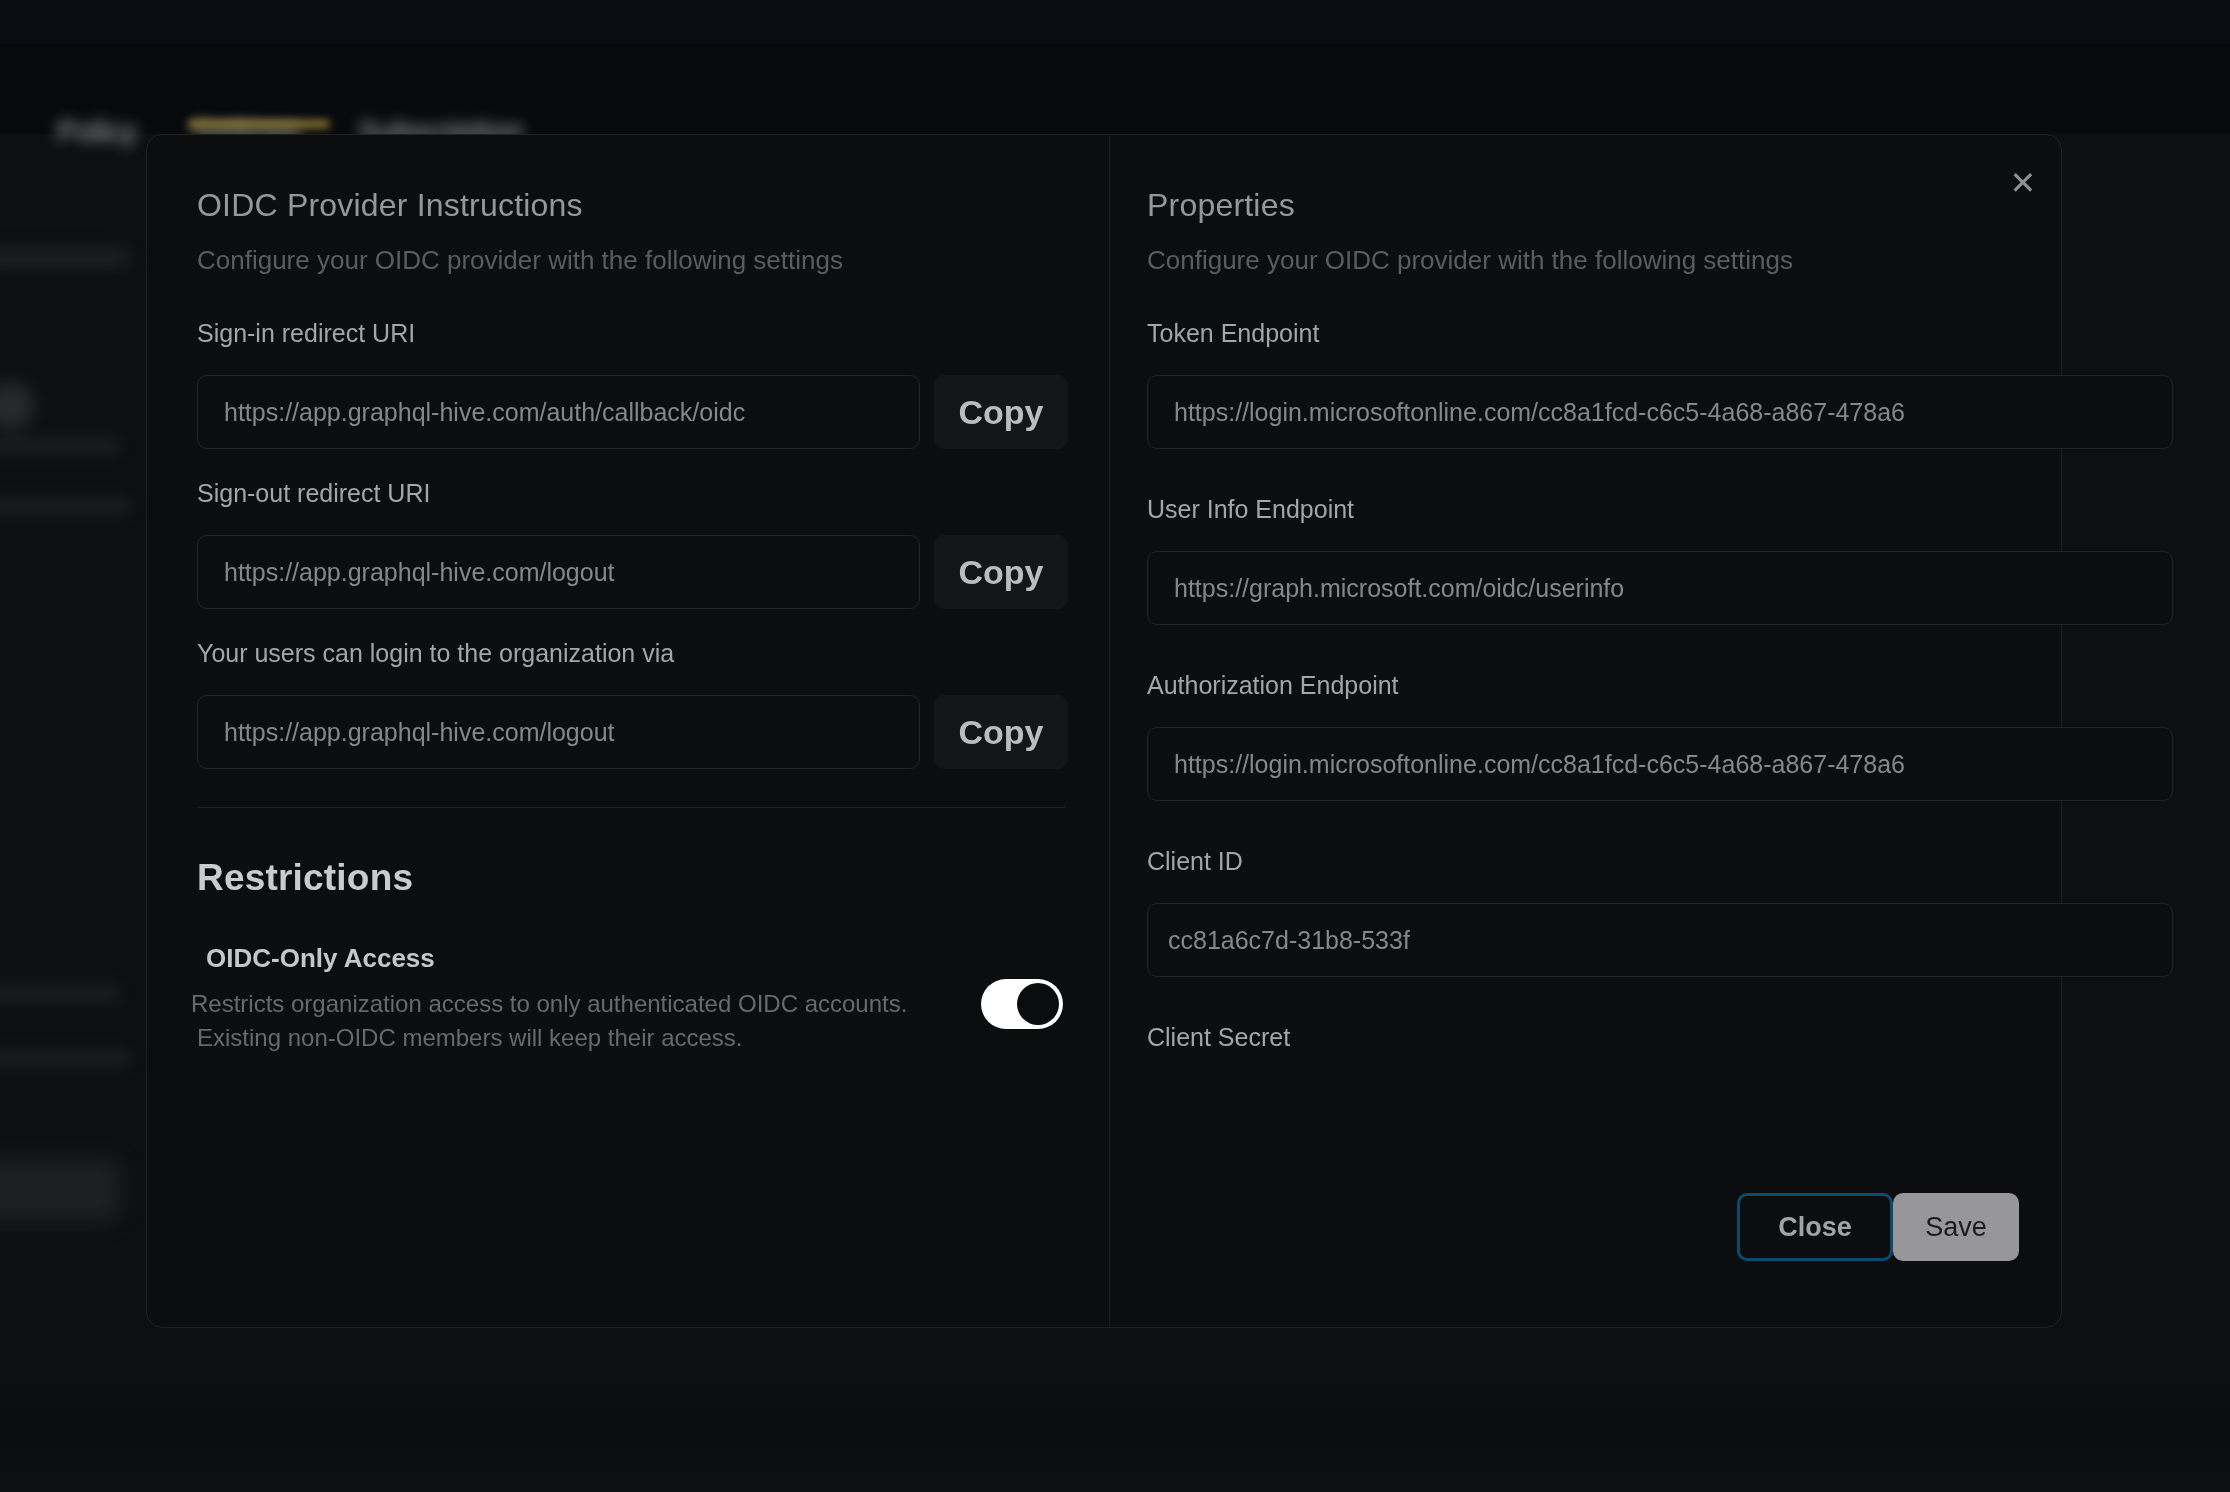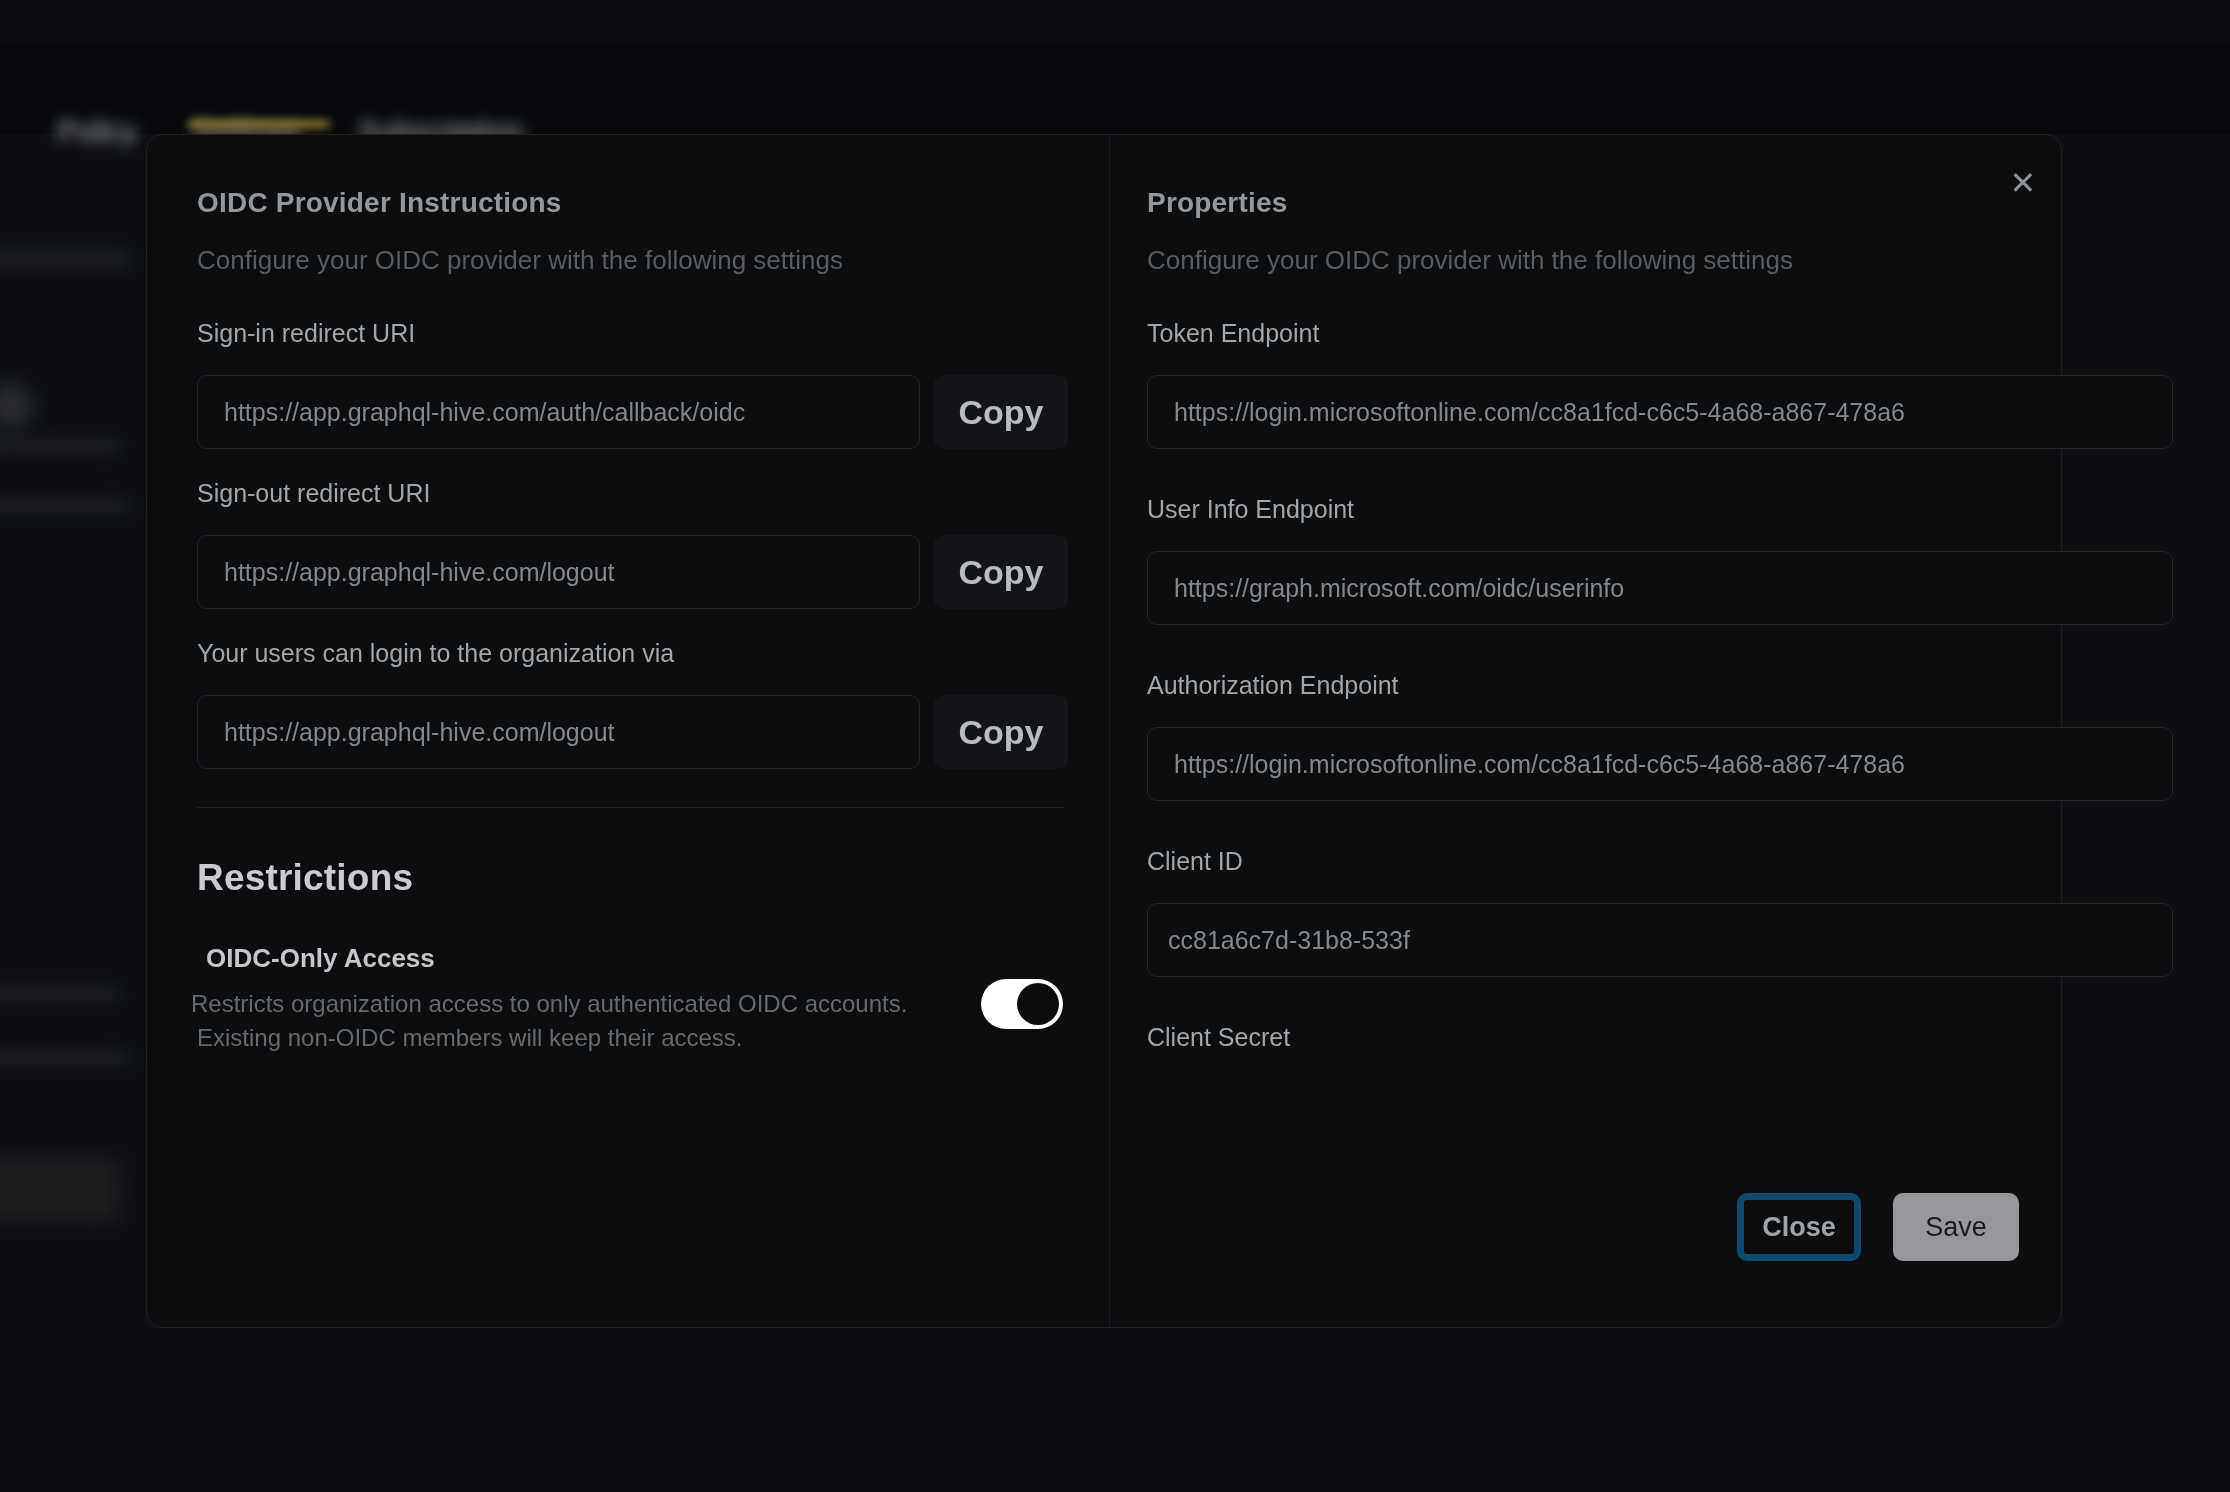--- a/index.html
+++ b/index.html
@@ -18,21 +18,21 @@
                    background:#8f7b33; filter:blur(4px); }
   .bg-frag { position:absolute; background:#292b2f; border-radius:6px; filter:blur(8px); opacity:.55; }
   .bg-blob { position:absolute; background:#3a3c40; border-radius:50%; filter:blur(9px); opacity:.6; }
   .bg-btn  { position:absolute; background:#232324; border-radius:10px; filter:blur(10px); opacity:.8; }
 
   
   #modal { position:absolute; left:146px; top:134px; width:1916px; height:1194px;
            background:#0c0d0f; border:1px solid #1f2124; border-radius:16px; }
   #col-divider { position:absolute; left:962px; top:0; width:1px; height:1192px; background:#1b1d20; }
 
-  .sec-title { font-size:28px; font-weight:700; color:#94979c; letter-spacing:.2px; }
+  .sec-title { font-size:32px; font-weight:400; color:#94979c; letter-spacing:.2px; }
   .sec-sub   { font-size:26px; color:#595c61; }
   .fld-label { font-size:25px; color:#a2a5aa; font-weight:400; }
 
   .fld-input { position:absolute; height:74px; background:#0c0d0f; border:1px solid #232528;
                border-radius:10px; color:#84878c; font-size:25px; padding:0 26px;
                font-family:"Liberation Sans", sans-serif; outline:none; width:723px; }
   .fld-input::placeholder { color:#55585d; }
   .fld-input.wide { width:1026px; }
 
   .copy-btn { position:absolute; left:787px; width:134px; height:74px; background:#141518;
@@ -46,22 +46,22 @@
   .toggle-desc   { font-size:24px; color:#66696d; line-height:34px; }
 
   .toggle { position:absolute; left:834px; top:844px; width:82px; height:50px;
             background:#ffffff; border-radius:25px; cursor:pointer; }
   .toggle .knob { position:absolute; top:4px; right:4px; width:42px; height:42px;
                   border-radius:50%; background:#0b0c0e; }
 
   .close-x { position:absolute; left:1852px; top:24px; width:48px; height:48px;
              color:#8d9094; font-size:32px; line-height:48px; text-align:center; cursor:pointer; }
 
-  .btn-close { position:absolute; left:1590px; top:1058px; width:124px; height:68px;
-               background:transparent; border:7px solid #0c4a6e; border-radius:10px;
+  .btn-close { position:absolute; left:1590px; top:1058px; width:156px; height:68px;
+               background:transparent; border:3px solid #0c4a6e; border-radius:10px;
                color:#a0a3a7; font-size:27px; font-weight:700;
                font-family:"Liberation Sans", sans-serif; cursor:pointer; }
   .btn-save  { position:absolute; left:1746px; top:1058px; width:126px; height:68px;
                background:#97979b; border:none; border-radius:10px; color:#1a1b1d;
                font-size:27px; font-weight:400; font-family:"Liberation Sans", sans-serif; cursor:pointer; }
 </style>
 </head>
 <body>
 
 <div id="backdrop">

